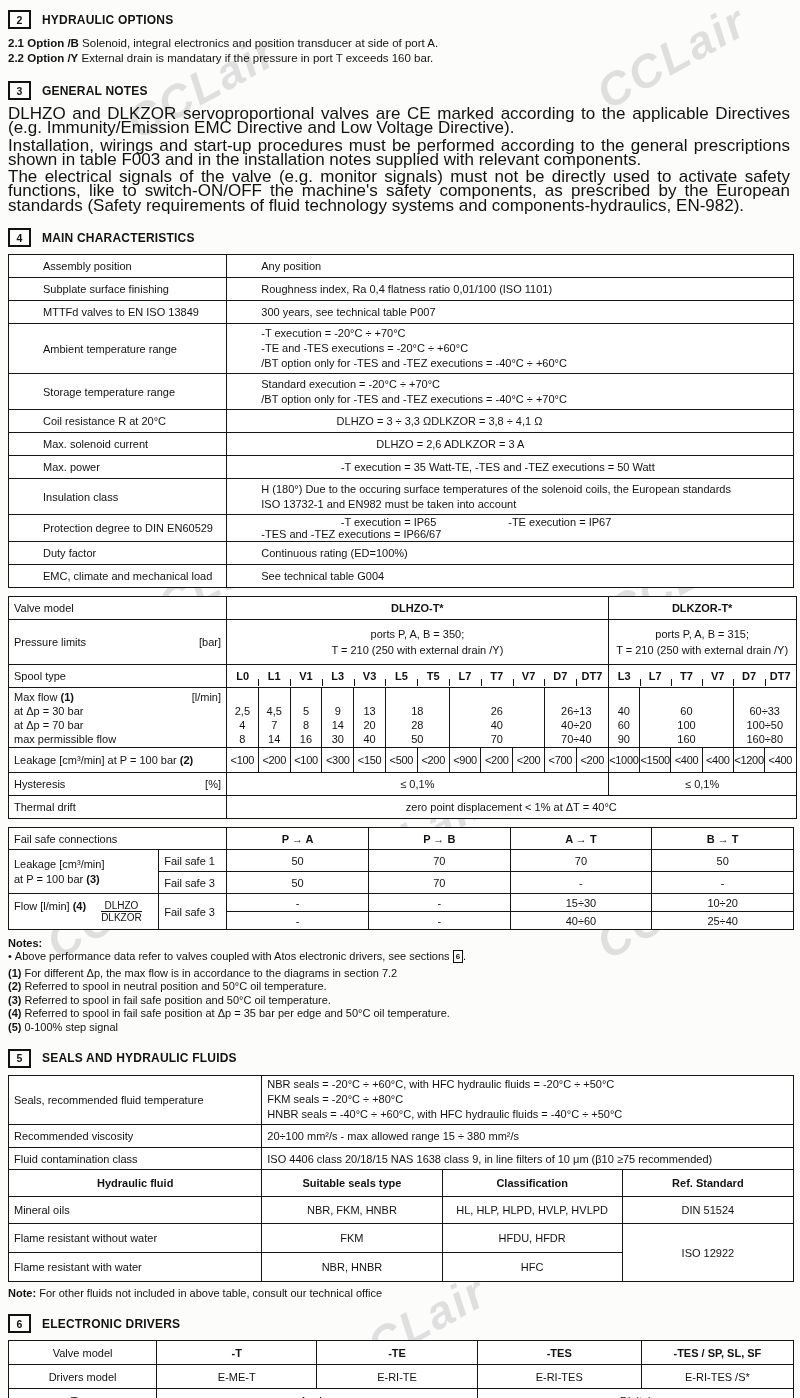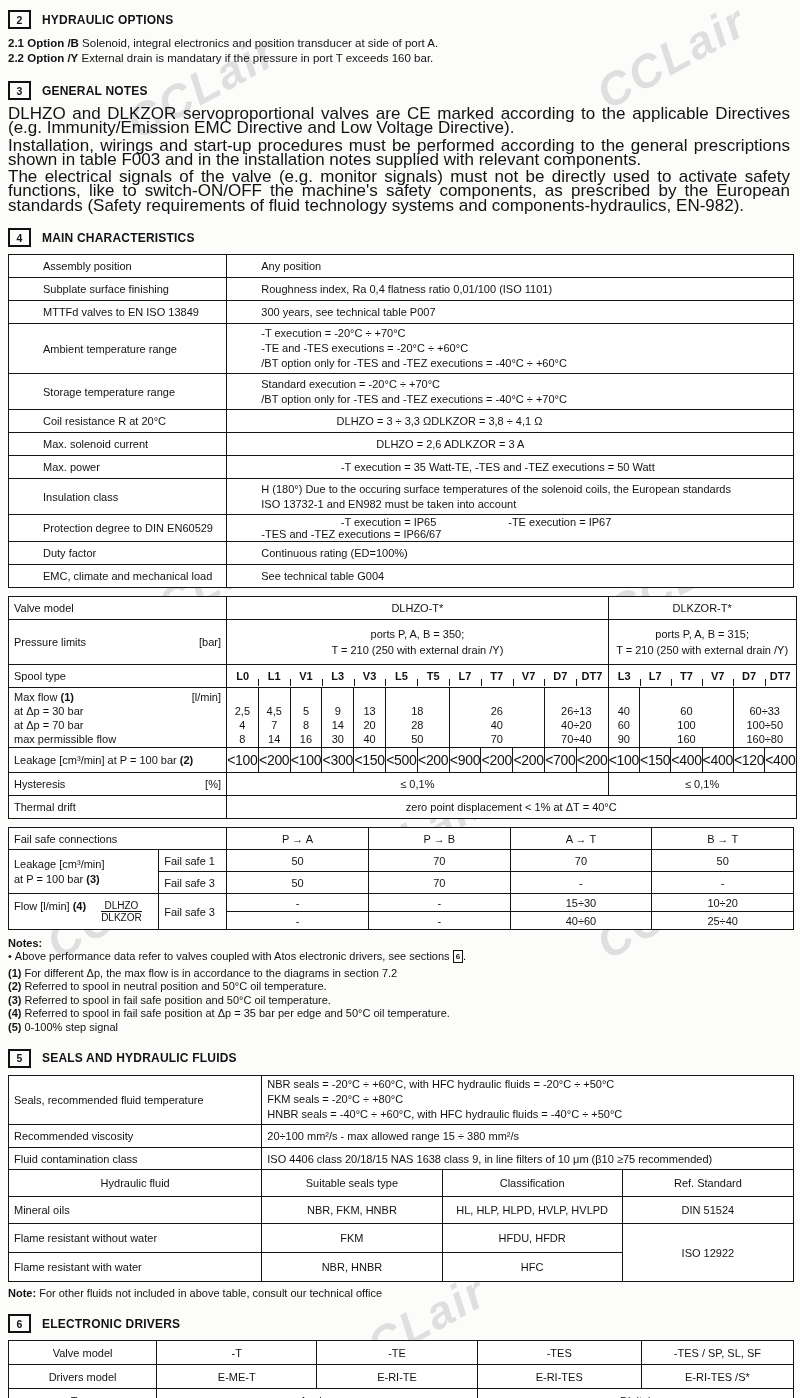--- a/index.html
+++ b/index.html
@@ -17,32 +17,32 @@
   .para{font-size:17px;line-height:14.3px;margin:0 2px 3px 2px;text-align:justify;}
   b,.b{font-weight:bold;}
   table{border-collapse:collapse;table-layout:fixed;width:786px;margin-left:2px;background:#fff;}
   td{border:1.5px solid #151515;font-size:11px;padding:1px 5px;vertical-align:middle;overflow:hidden;}
   .t1 td{height:20px;padding-left:34px;}
   .t1 .h3l{height:47px;} .t1 .h2l{height:33px;}
   .ml{line-height:15px;}
   .part{display:inline-block;text-align:right;}
   .w170{width:170px;} .w190{width:190px;} .w175{width:175px;}
   .ctr{text-align:center;}
-  .hdr{text-align:center;font-weight:normal;}
+  .hdr{text-align:center;font-weight:bold;}
   .lblflex{display:flex;justify-content:space-between;align-items:center;}
   .t2 td{height:20px;}
   .t2 .pr{height:42px;line-height:16px;}
   .sp{border-left:none;border-right:none;position:relative;text-align:center;font-weight:bold;padding:1px 0;}
   .sp::before{content:"";position:absolute;left:-0.5px;bottom:1px;width:1.5px;height:7px;background:#151515;}
   .sp.nt::before{display:none;}
   .sp.gl{border-left:1.5px solid #151515;} .sp.gl::before{display:none;}
   .sp.ge{border-right:1.5px solid #151515;}
   .flabel{height:58px;line-height:14px;padding-top:2px;vertical-align:top;}
   .fc{height:58px;text-align:center;vertical-align:top;padding:16px 0 0 0;line-height:14px;font-size:11px;}
-  .lk{font-size:14px;text-align:center;padding:2px 0;letter-spacing:-0.3px;}
+  .lk{font-size:11px;text-align:center;padding:2px 0;letter-spacing:-0.3px;}
   .t3 td{height:19px;text-align:center;}
   .t3 td.lf{text-align:left;}
   .t3 .sm{height:15px;}
   .frac{display:inline-flex;flex-direction:column;text-align:center;font-size:10px;line-height:11.5px;}
   .frac .top{border-bottom:1.3px solid #111;}
   .notes{margin:7px 0 0 2px;font-size:11px;line-height:13.4px;}
   .notes .nrow{display:flex;gap:3px;}
   .boxref{display:inline-block;border:1.2px solid #111;font-size:8px;line-height:9px;padding:1px 2px;
           vertical-align:1px;font-weight:bold;}
   .t5 td{height:20px;}

